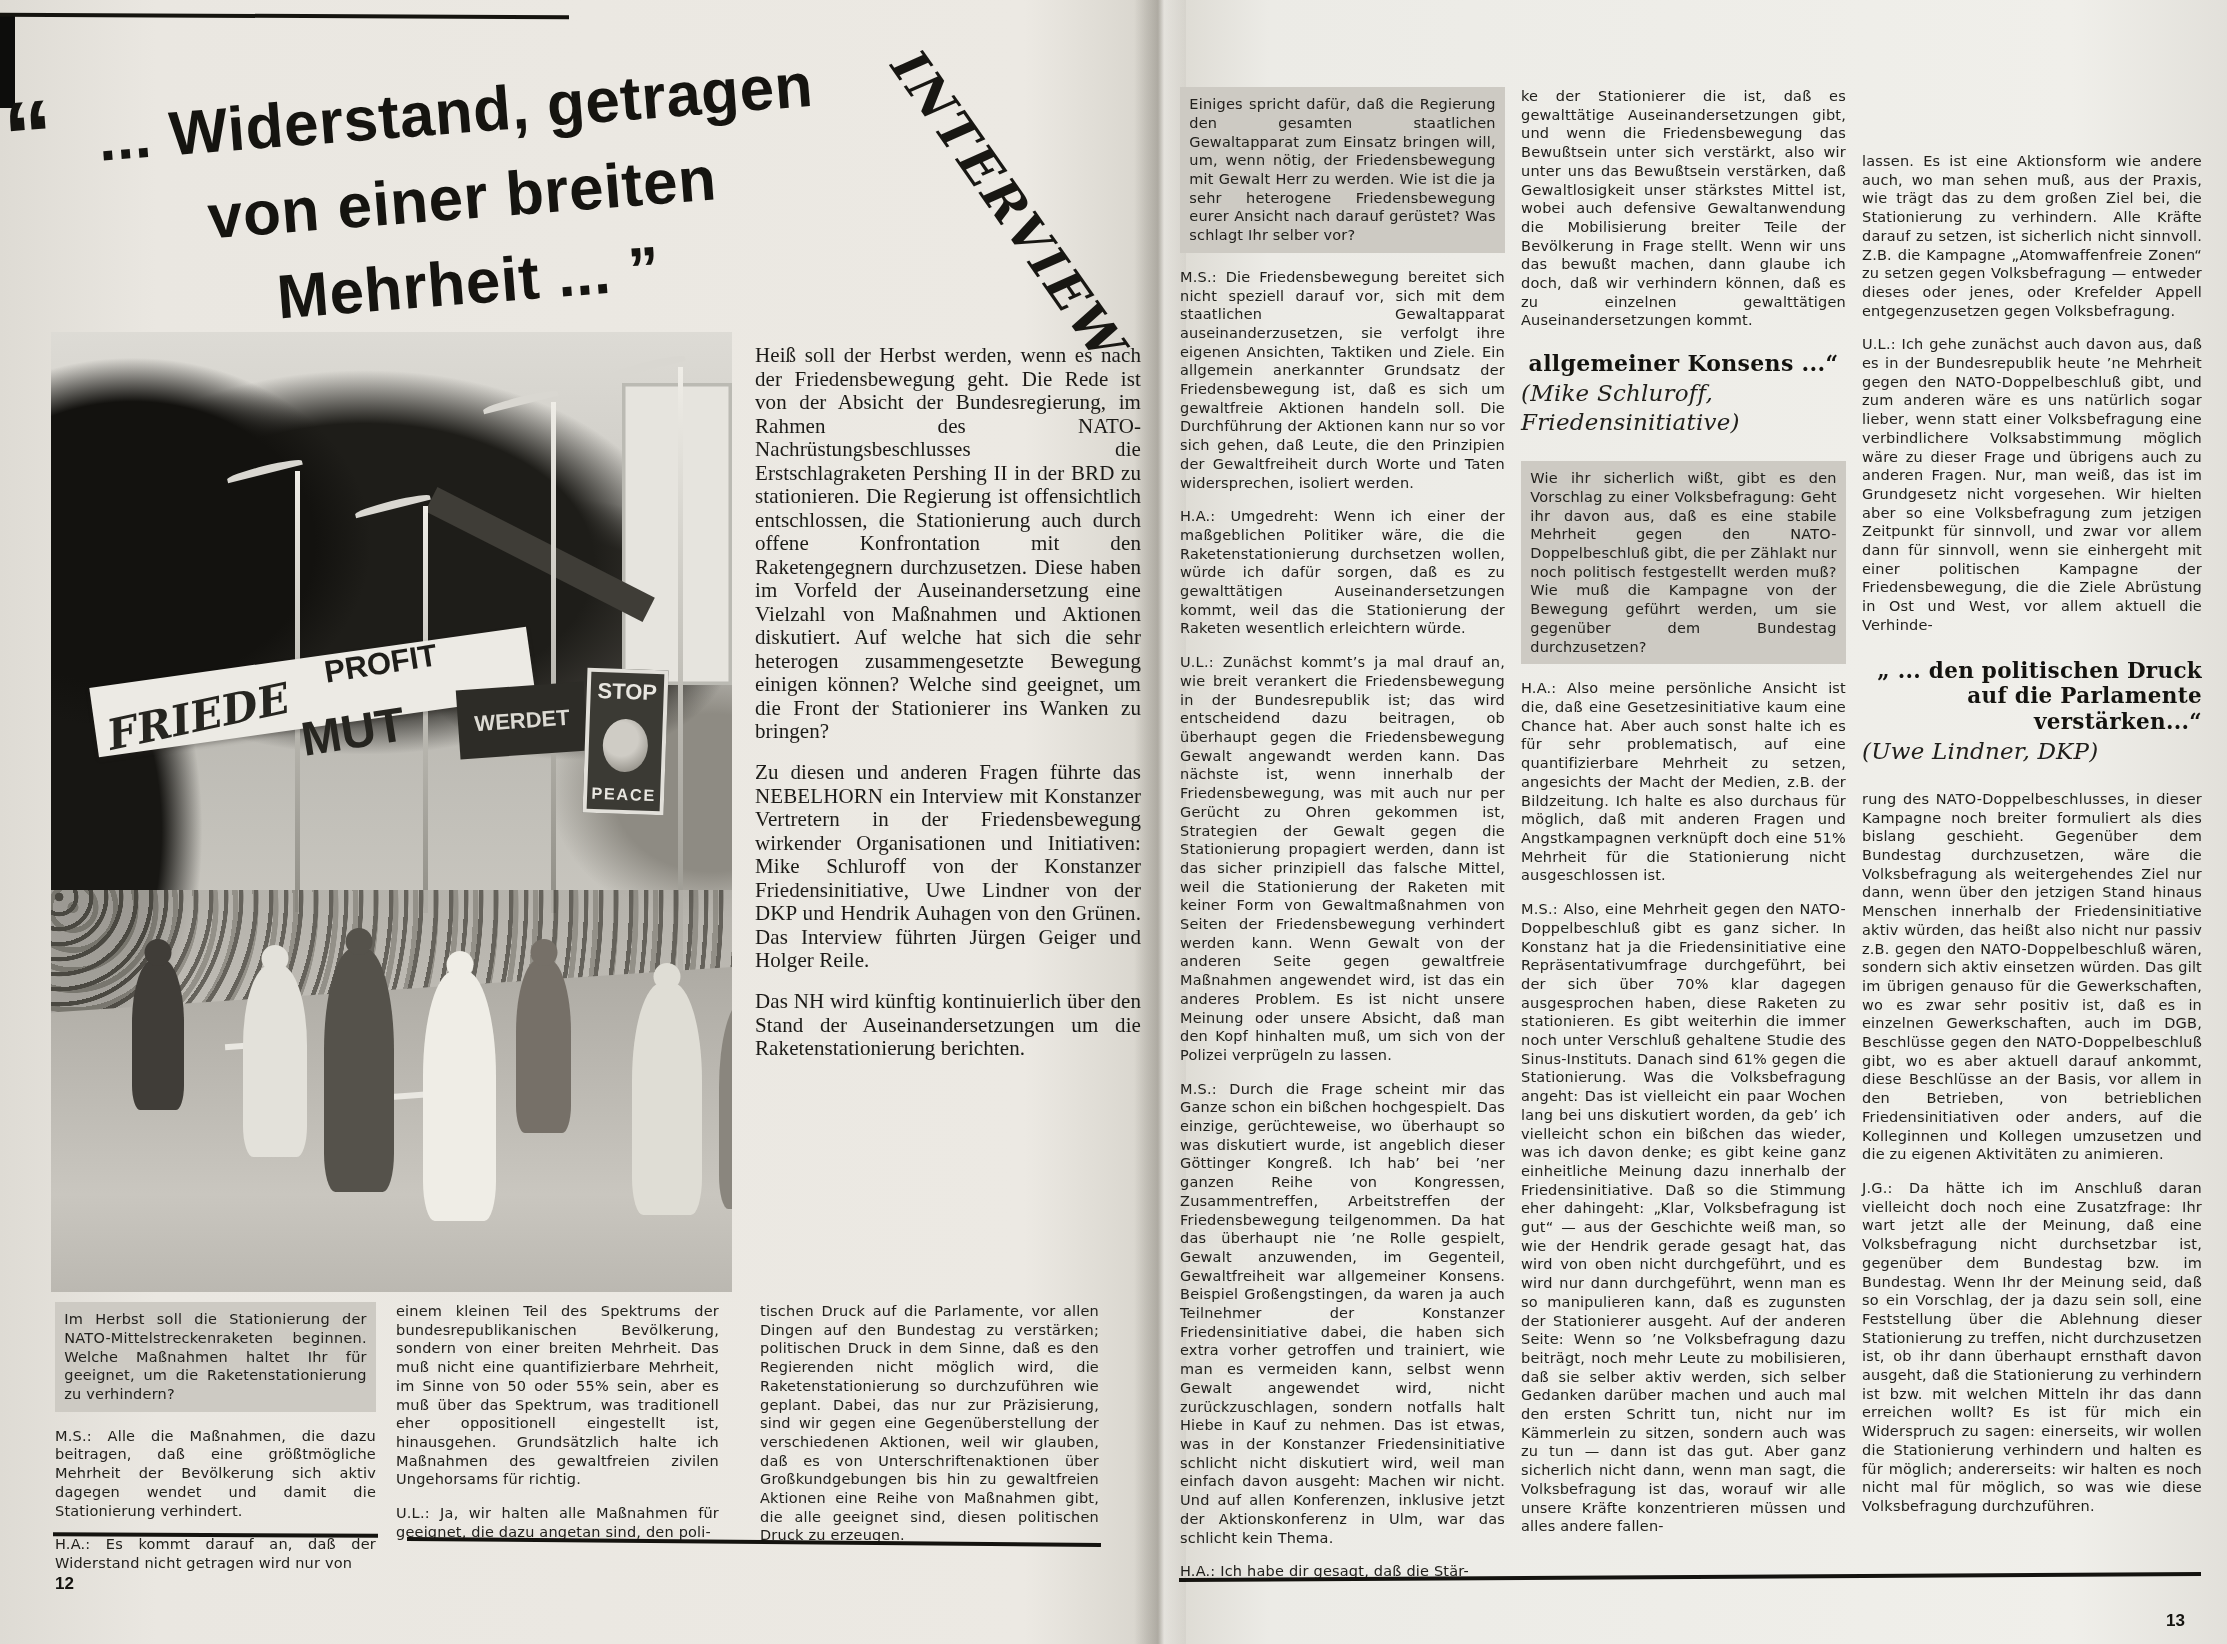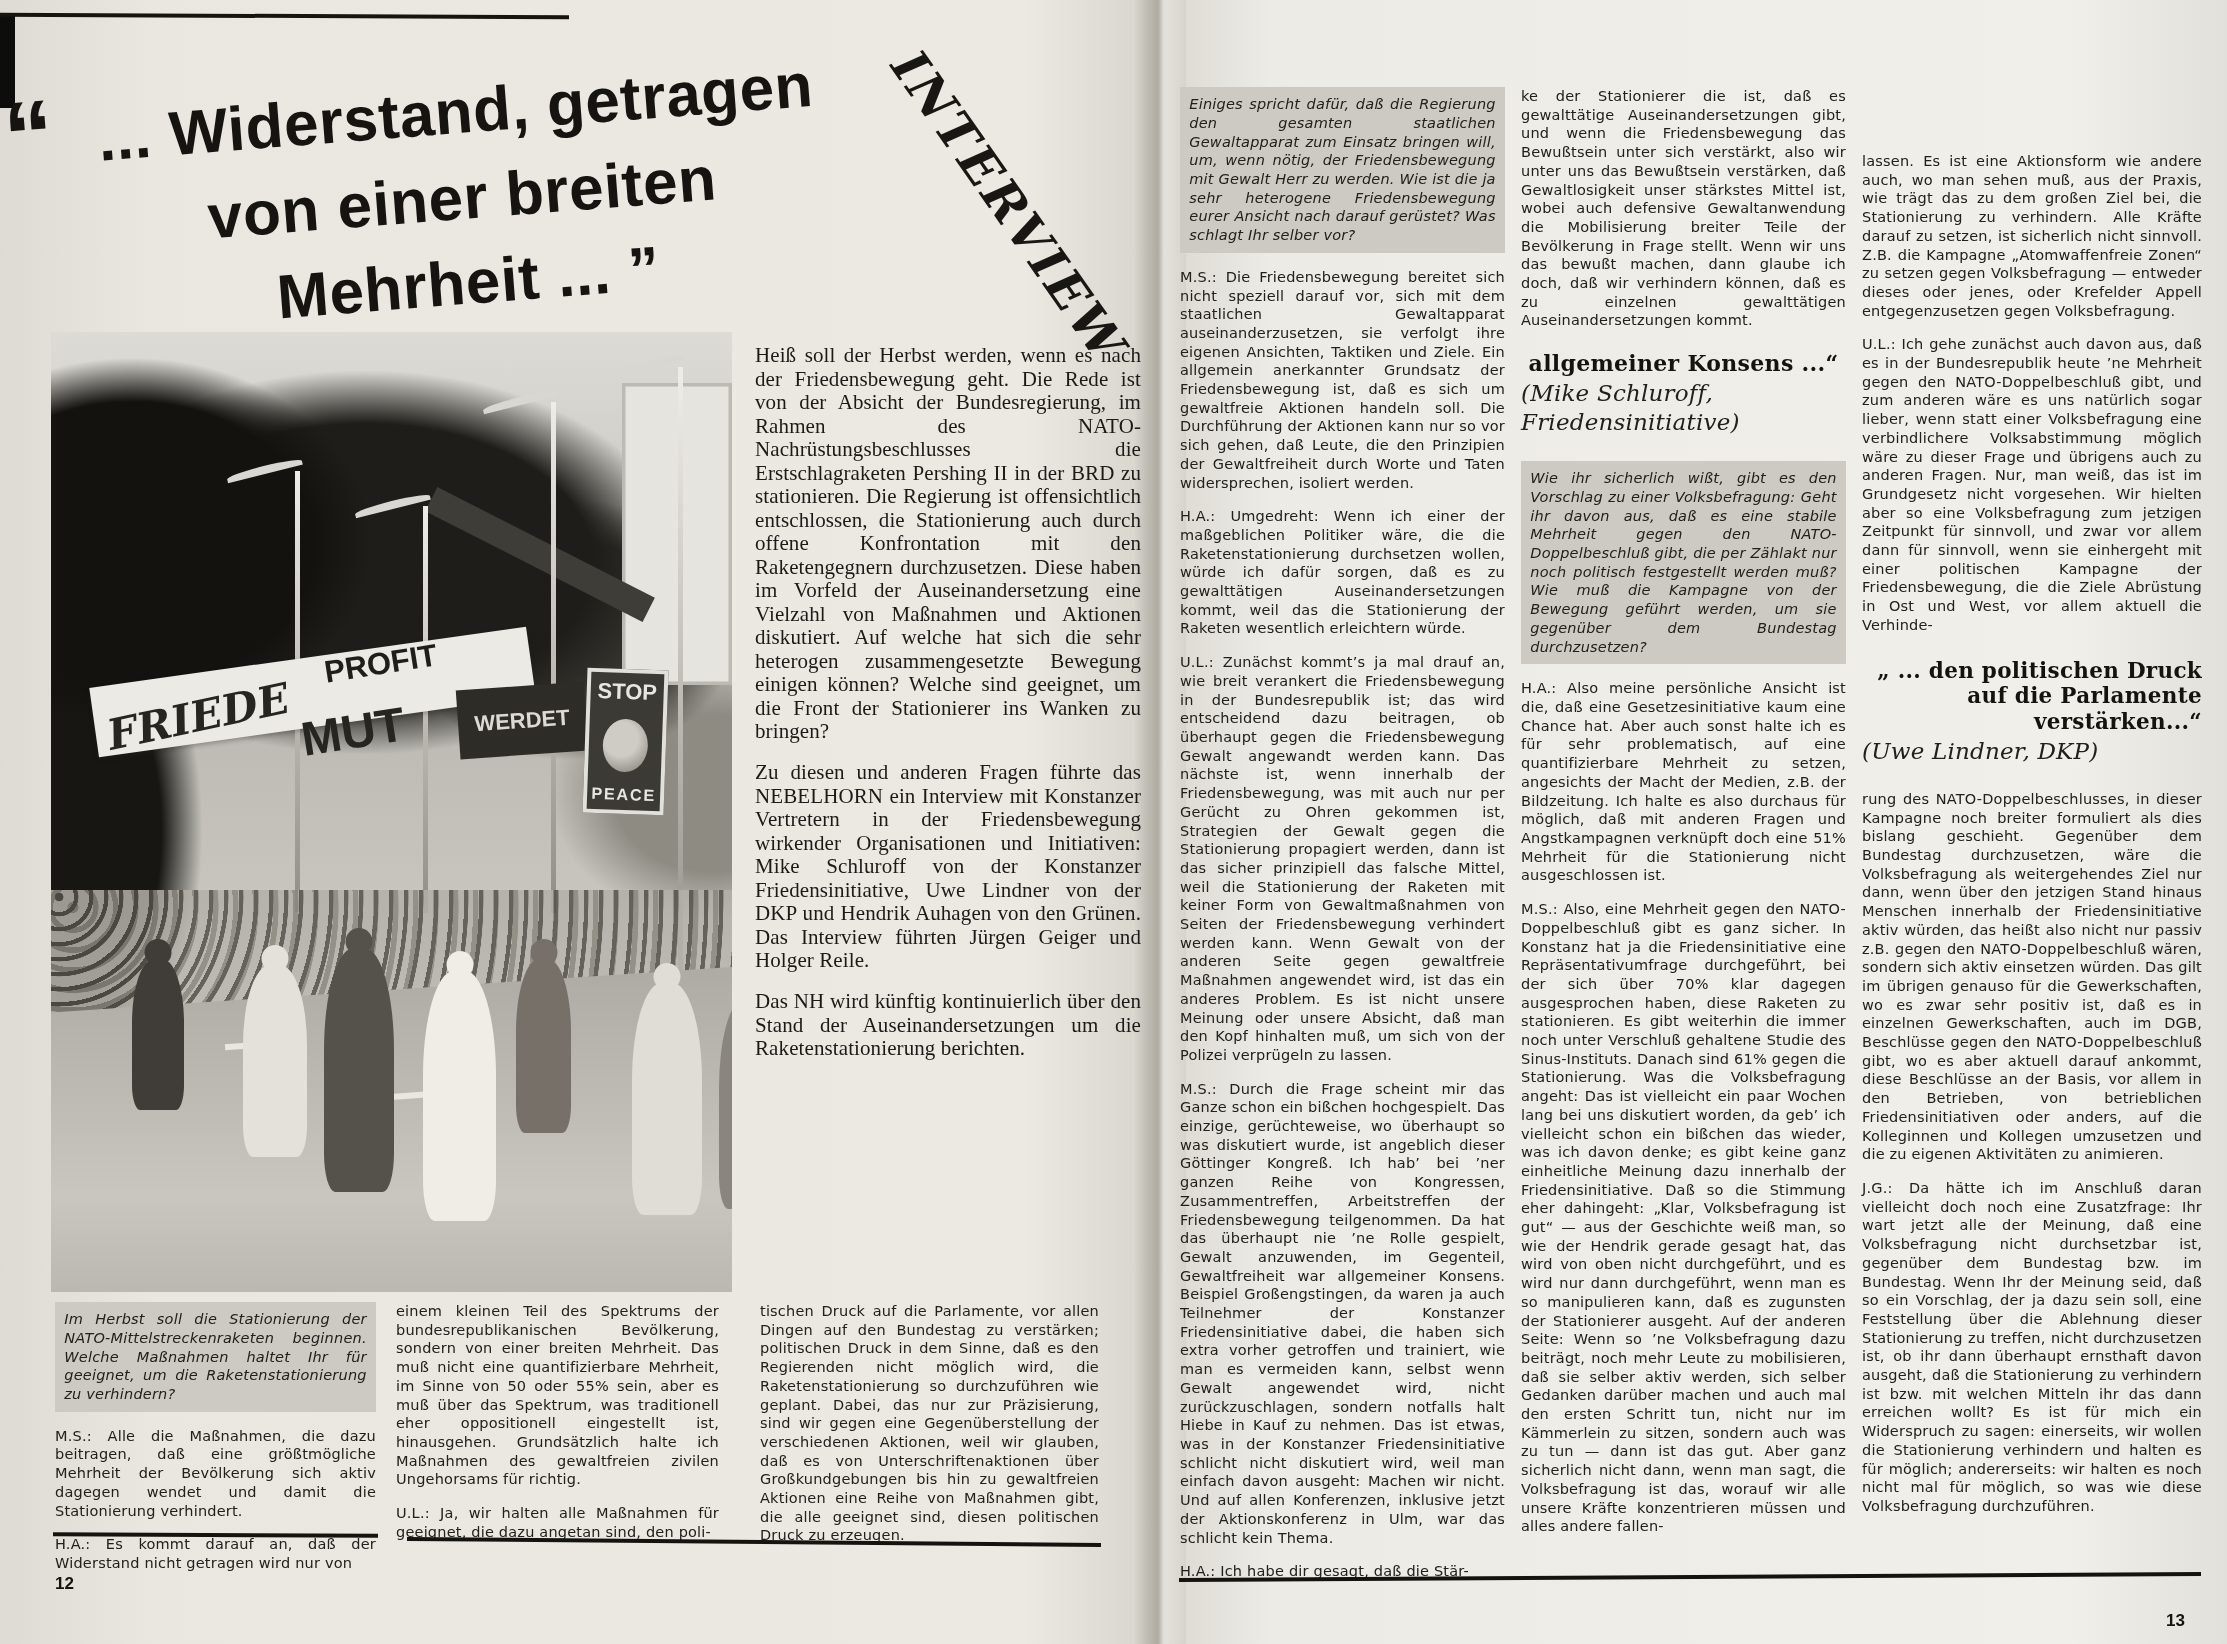--- a/index.html
+++ b/index.html
@@ -55,21 +55,21 @@
   .stop-word{font-family:"Liberation Sans",sans-serif;font-weight:bold;color:#e8e6e0;}
   .fig{position:absolute;border-radius:42% 42% 16% 16%;}
   .fig::before{content:"";position:absolute;left:50%;top:-20px;transform:translateX(-50%);
     width:27px;height:27px;border-radius:50%;background:inherit;}
   
   .col{position:absolute;text-align:justify;}
   .serifcol{font-family:Liberation Serif, serif;font-size:21px;line-height:1.12;letter-spacing:0.1px;margin-top:44px;}
   .serifcol p{margin:0 0 17.4px 0;}
   .sanscol{font-size:14.5px;line-height:1.29;letter-spacing:0.2px;color:#21201c;}
   .sanscol p{margin:0 0 15px 0;}
-  .qbox{background:#cdcac3;font-style:italic;padding:8.1px 9.3px;margin:0 0 15px 0;}
+  .qbox{background:#cdcac3;padding:8.1px 9.3px;margin:0 0 15px 0;}
   .pq{font-family:"DejaVu Serif",serif;font-weight:bold;font-style:normal;text-align:center;
     font-size:22px;line-height:1.2;letter-spacing:0.3px;margin:20px 0 2.3px 0;color:#14130f;}
   .pq2{text-align:right;font-size:21.5px;margin-top:23px;}
   .pq-attr{font-family:"DejaVu Serif",serif;font-style:italic;font-size:23px;text-align:left;
     margin:2.3px 0 23px 0;letter-spacing:0.2px;}
   .rule{position:absolute;height:4.1px;background:#14130f;}
   .pagenum{position:absolute;font-family:"Liberation Sans",sans-serif;font-weight:bold;font-size:17px;color:#14130f;margin-top:24px;}
 </style>
 </head>
 <body>

